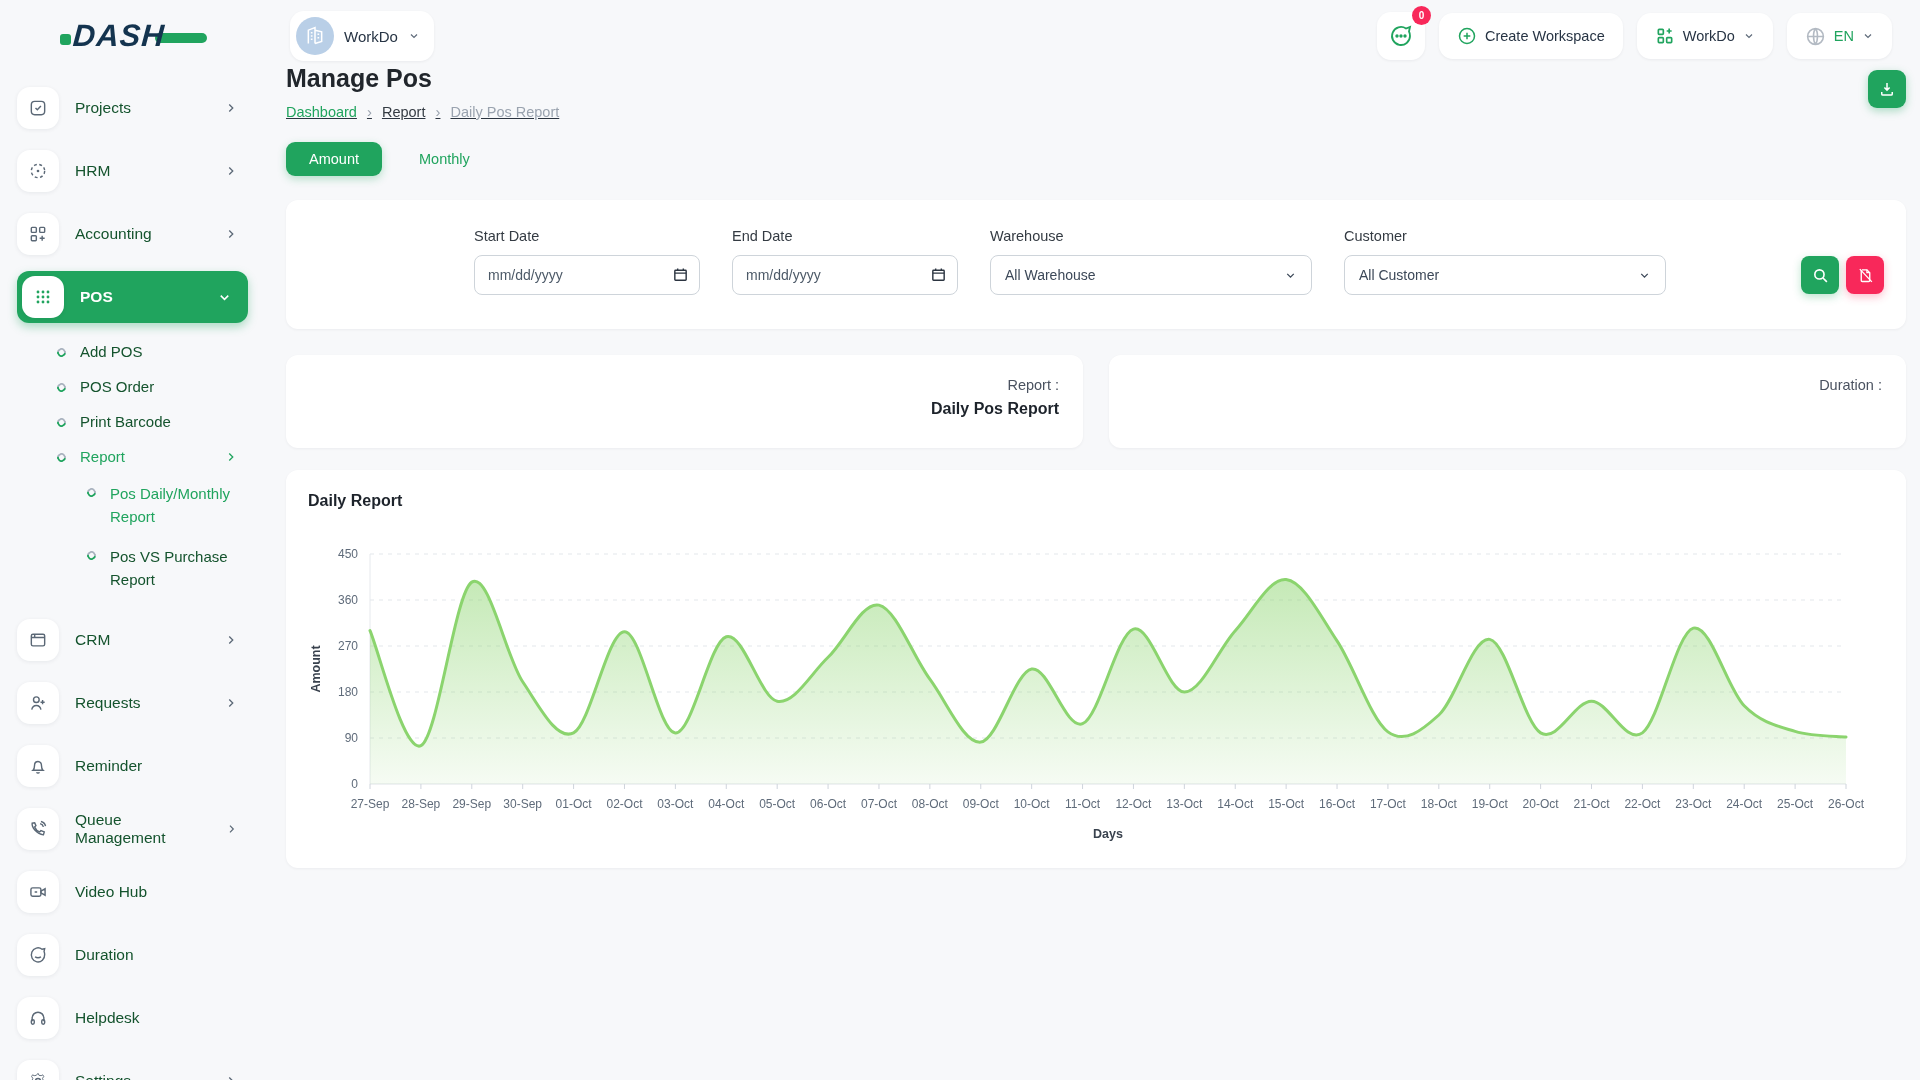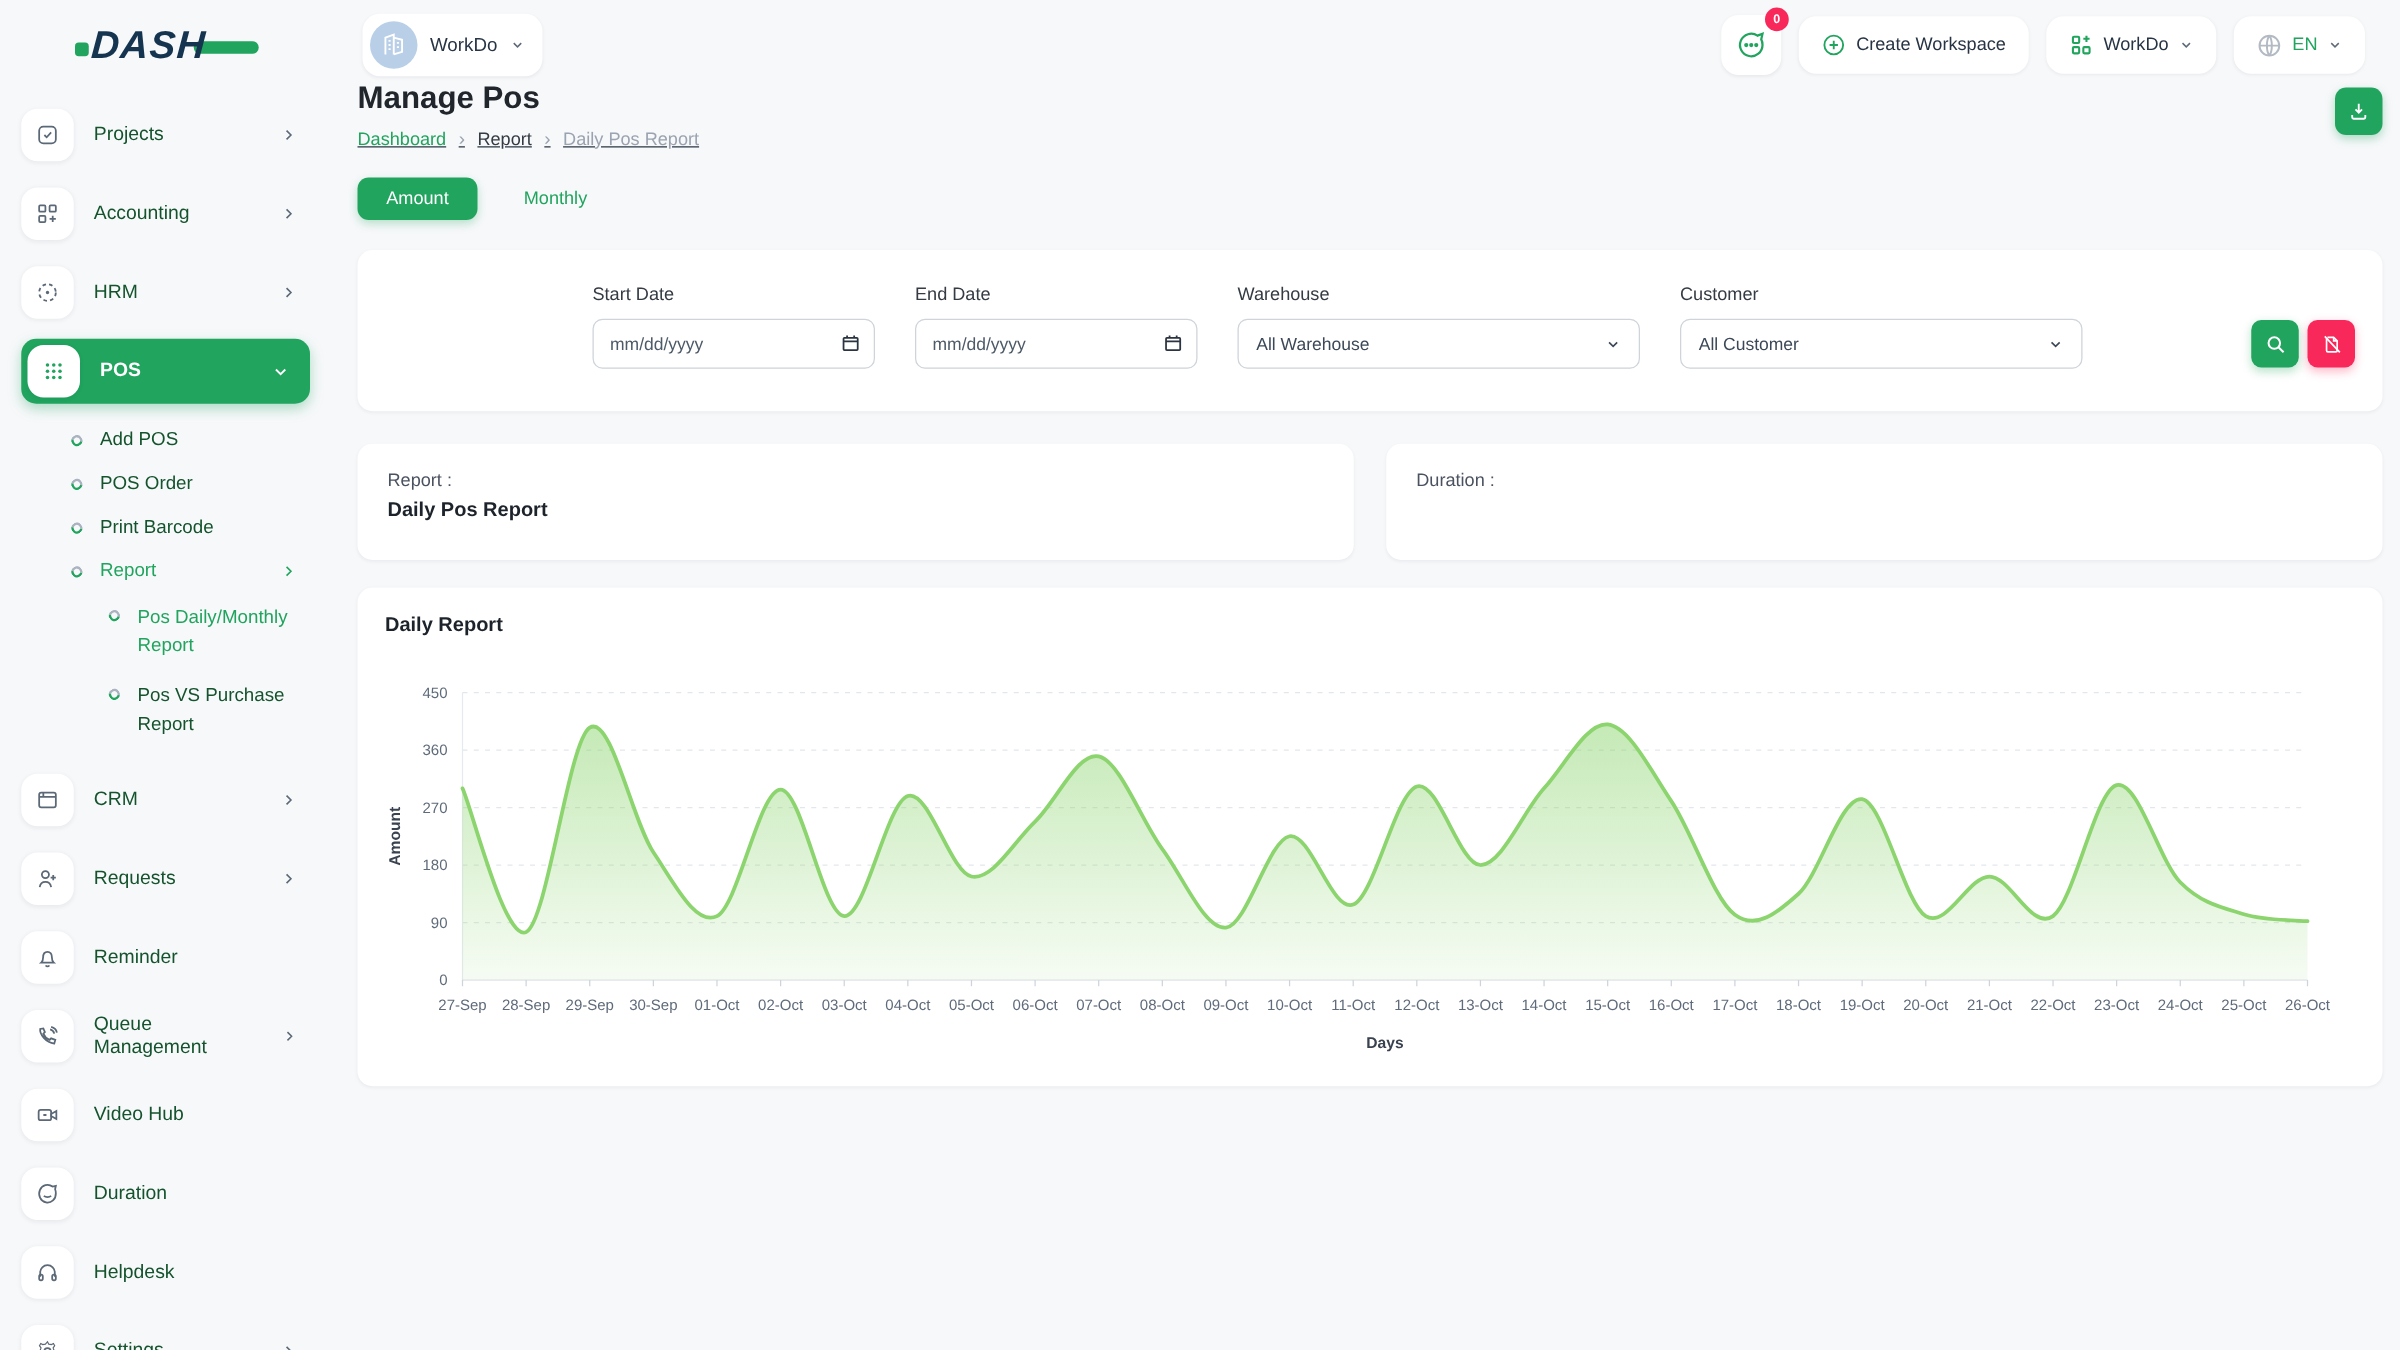--- a/index.html
+++ b/index.html
@@ -60,21 +60,21 @@
   .f-input { width:226px; height:40px; border:1px solid #ced4da; border-radius:8px; padding:0 36px 0 13px; font-size:14px; color:#3c4858; font-family:inherit; background:#fff; }
   .f-input::placeholder { color:#4d5a68; }
   .cal-ico { position:absolute; right:11px; top:11px; }
   .f-select { width:322px; height:40px; border:1px solid #ced4da; border-radius:8px; padding:0 14px; display:flex; align-items:center; font-size:14px; color:#3c4858; cursor:pointer; background:#fff; }
   .f-select .sel-chev { margin-left:auto; }
   .f-actions { margin-left:auto; display:flex; gap:7px; align-items:flex-end; padding-bottom:1px; }
   .sq-btn { width:38px; height:38px; border:none; border-radius:8px; display:flex; align-items:center; justify-content:center; cursor:pointer; }
   .sq-btn.search { background:var(--accent); box-shadow:0 3px 8px rgba(32,164,94,.3); }
   .sq-btn.reset { background:var(--danger); box-shadow:0 3px 8px rgba(248,40,90,.3); }
 
-  .summary-row { display:flex; gap:26px; margin-top:26px; }
+  .summary-row { display:flex; gap:26px; margin-top:26px;text-align:right; }
   .summary-card { flex:1; padding:22px 24px 30px; }
   .s-label { font-size:14.5px; color:#4a5260; }
   .s-value { font-size:16px; font-weight:700; color:#1d232b; margin-top:7px; }
 
   .chart-card { margin-top:22px; padding:22px 20px 18px; }
   .chart-title { font-size:16px; font-weight:700; color:#1d232b; margin-left:2px; }
   .chart-wrap { margin-top:26px; }
   .tick { font-family:"Liberation Sans", sans-serif; font-size:12px; fill:#5f6b7a; }
   .atitle { font-family:"Liberation Sans", sans-serif; font-size:12.5px; font-weight:700; fill:#39424e; }
 </style>
@@ -157,40 +157,40 @@
       </span>
     <span class="side-label">Projects</span>
     <svg class="side-chev" width="14" height="14" viewBox="0 0 24 24" fill="none" stroke="#5b6876" stroke-width="2.2">
         <path d="M9 6l6 6-6 6"></path>
       </svg>
   </div>
 
   <div class="side-item">
     <span class="side-tile">
         <svg width="20" height="20" viewBox="0 0 24 24" fill="none" stroke="#5b6876" stroke-width="1.7">
+          <circle cx="12" cy="12" r="8" stroke-dasharray="3.5 3"></circle>
+          <circle cx="12" cy="12" r="1.6" fill="#5b6876" stroke="none"></circle>
+        </svg>
+      </span>
+    <span class="side-label">HRM</span>
+    <svg class="side-chev" width="14" height="14" viewBox="0 0 24 24" fill="none" stroke="#5b6876" stroke-width="2.2">
+        <path d="M9 6l6 6-6 6"></path>
+      </svg>
+  </div>
+
+  <div class="side-item">
+    <span class="side-tile">
+        <svg width="20" height="20" viewBox="0 0 24 24" fill="none" stroke="#5b6876" stroke-width="1.7">
           <rect x="4" y="4" width="6" height="6" rx="1"></rect>
           <rect x="14" y="4" width="6" height="6" rx="1"></rect>
           <rect x="4" y="14" width="6" height="6" rx="1"></rect>
           <path d="M17 14v6M14 17h6"></path>
         </svg>
       </span>
     <span class="side-label">Accounting</span>
-    <svg class="side-chev" width="14" height="14" viewBox="0 0 24 24" fill="none" stroke="#5b6876" stroke-width="2.2">
-        <path d="M9 6l6 6-6 6"></path>
-      </svg>
-  </div>
-
-  <div class="side-item">
-    <span class="side-tile">
-        <svg width="20" height="20" viewBox="0 0 24 24" fill="none" stroke="#5b6876" stroke-width="1.7">
-          <circle cx="12" cy="12" r="8" stroke-dasharray="3.5 3"></circle>
-          <circle cx="12" cy="12" r="1.6" fill="#5b6876" stroke="none"></circle>
-        </svg>
-      </span>
-    <span class="side-label">HRM</span>
     <svg class="side-chev" width="14" height="14" viewBox="0 0 24 24" fill="none" stroke="#5b6876" stroke-width="2.2">
         <path d="M9 6l6 6-6 6"></path>
       </svg>
   </div>
 
   <div class="side-item active-main">
     <span class="side-tile">
         <svg width="20" height="20" viewBox="0 0 24 24" fill="#20a45e">
           <circle cx="6" cy="6" r="1.7"></circle>
           <circle cx="12" cy="6" r="1.7"></circle>

